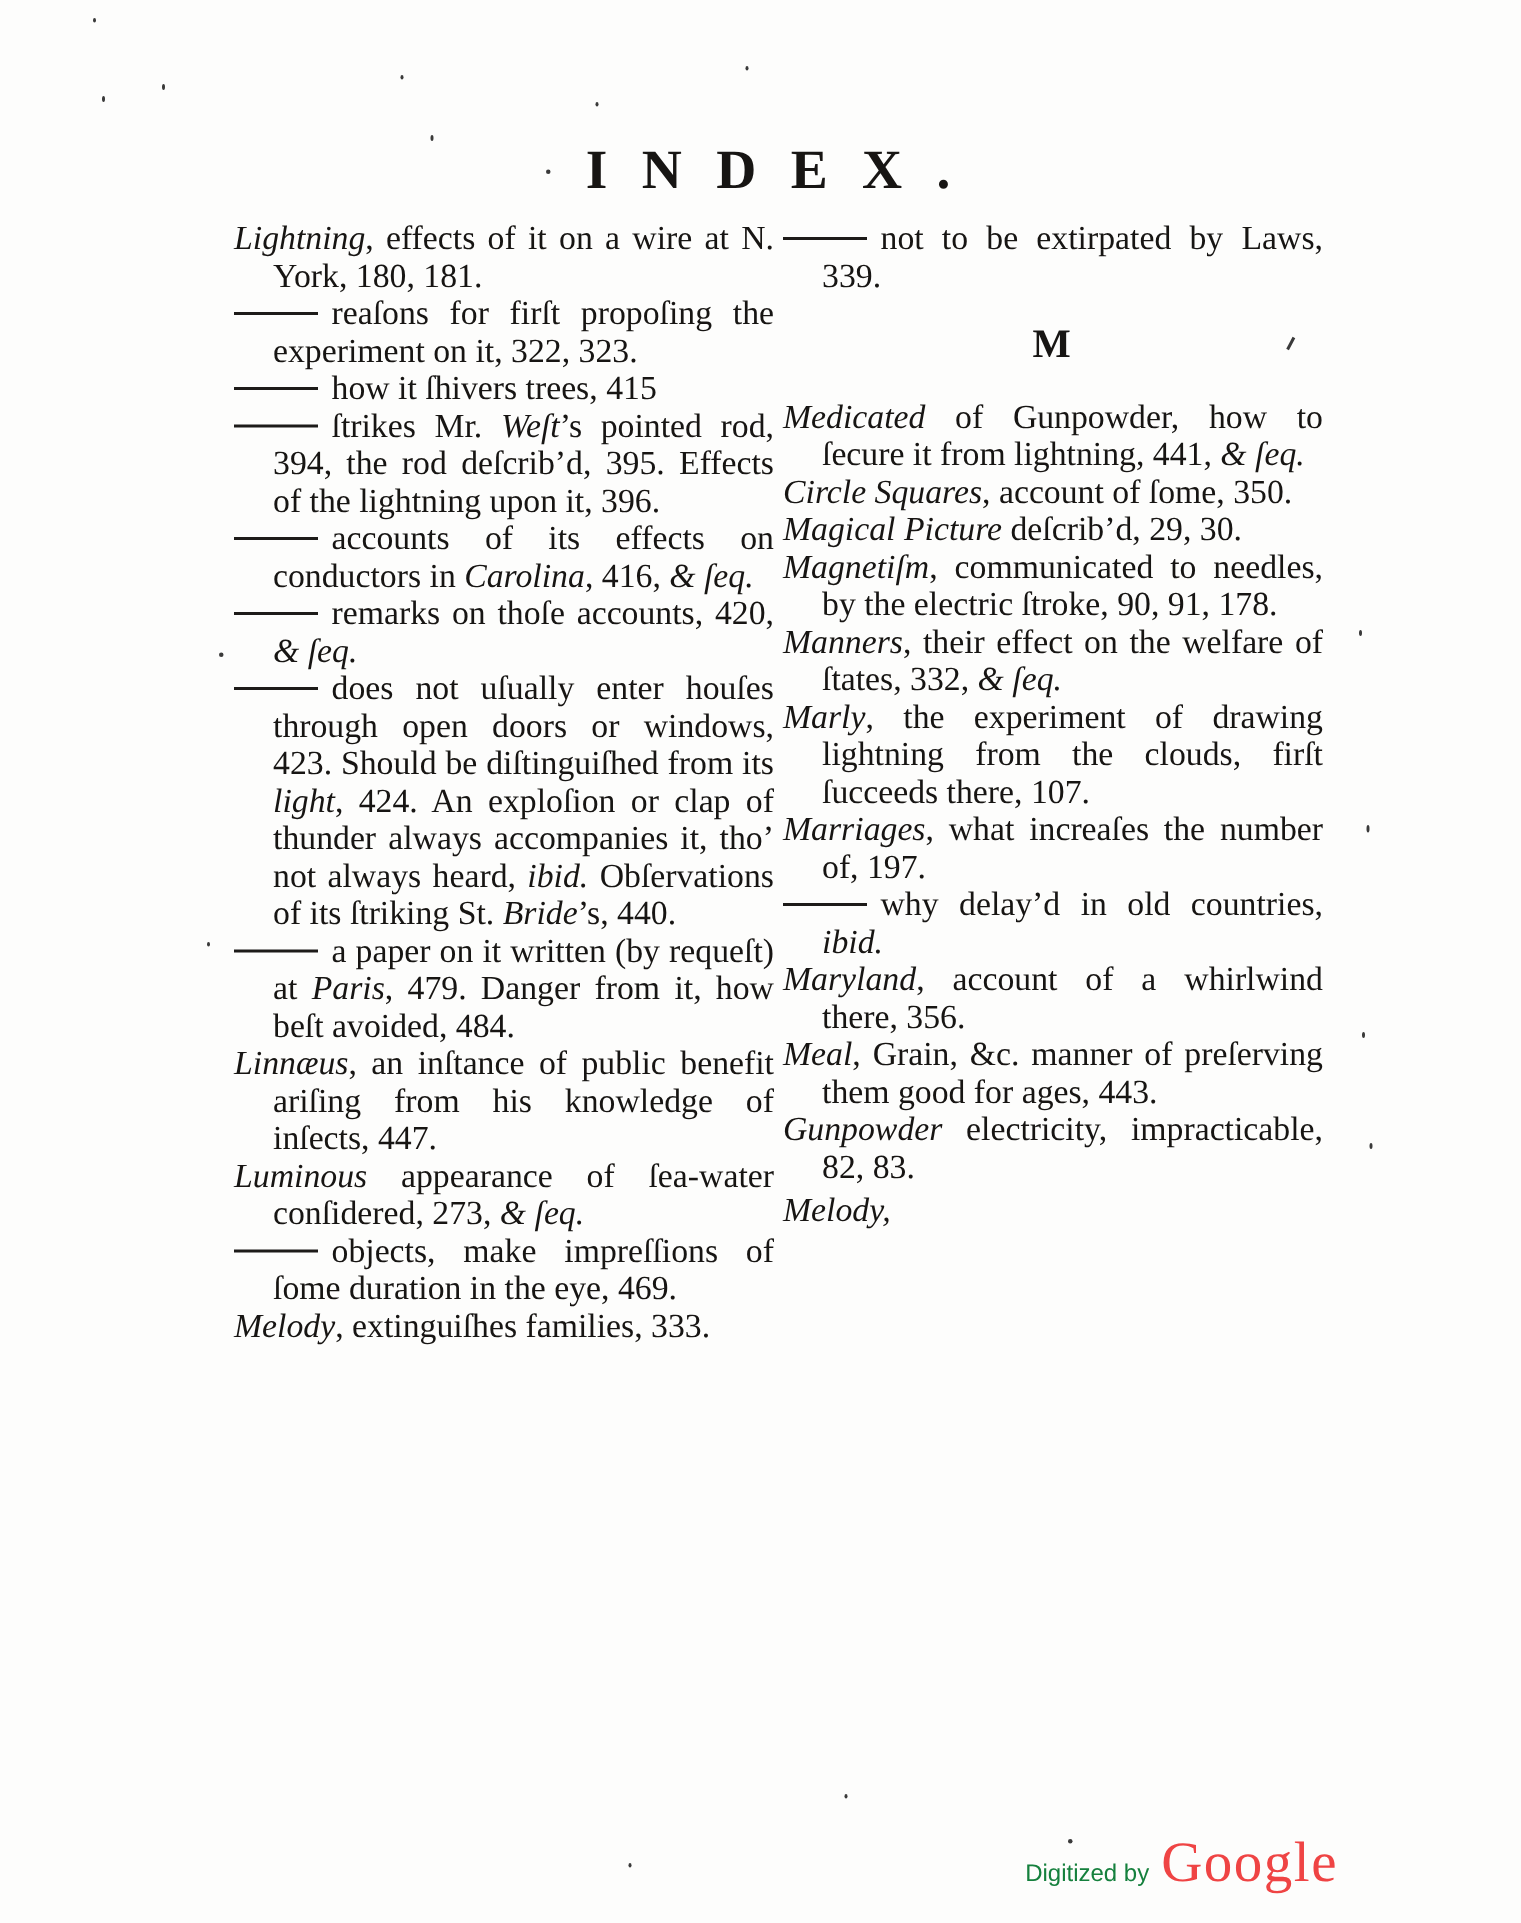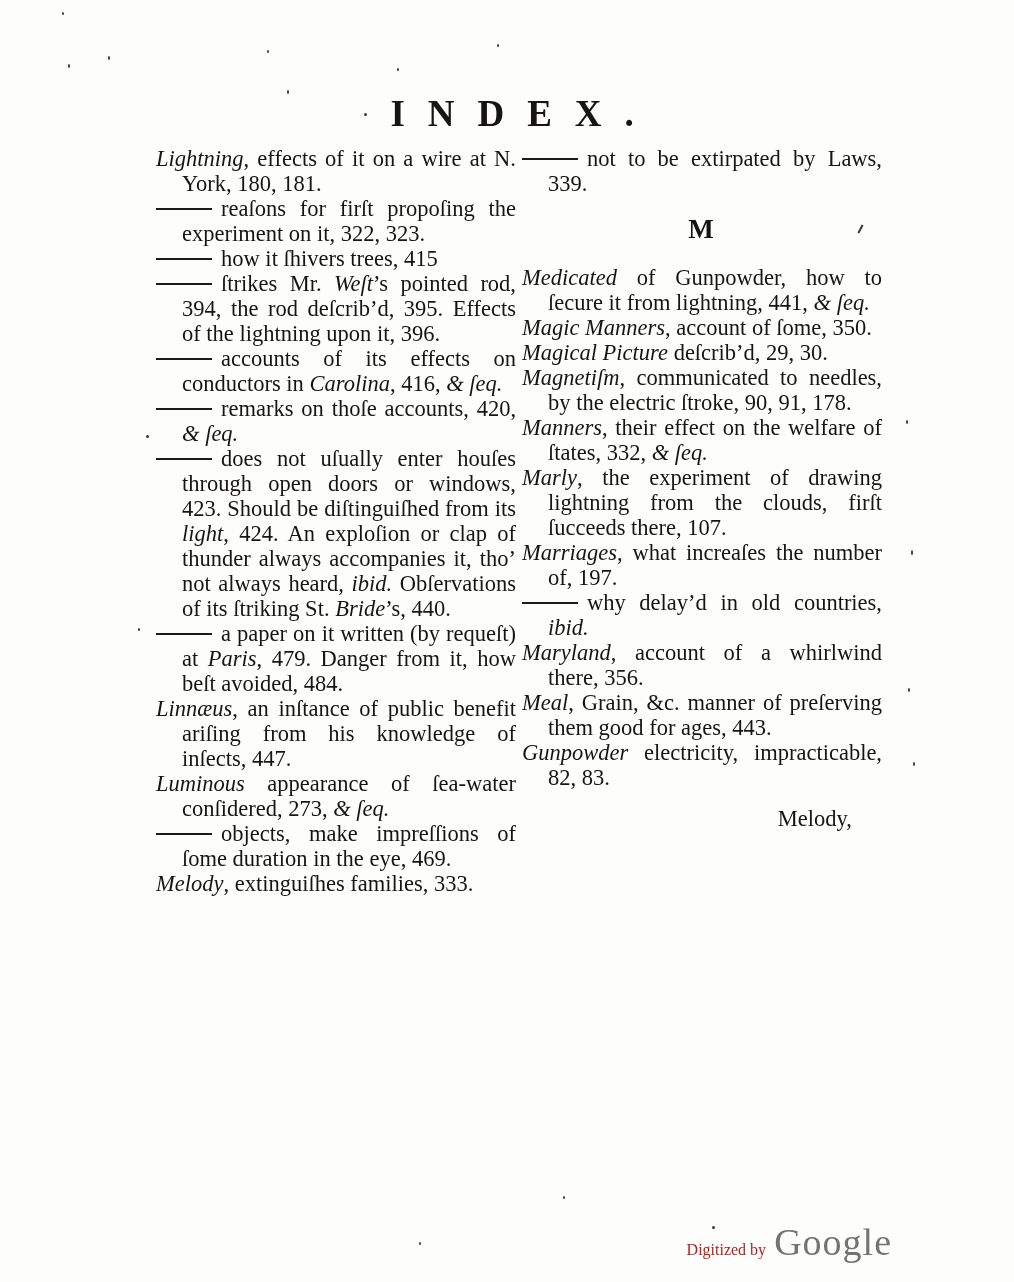--- a/index.html
+++ b/index.html
@@ -47,38 +47,38 @@
   .section-heading{
     text-align:center;
     font-size:27px;
     font-weight:600;
     letter-spacing:2px;
     margin:21px 0 23px 0;
     text-indent:0;
     padding-left:0;
   }
   .catchword{
-    text-align:right;
+    font-style:italic;
     padding-right:30px;
     padding-left:0;
     text-indent:0;
-    margin-top:16px;
+    margin-top:4px;
   }
   .watermark{
     position:absolute;
     right:122px;bottom:18px;
     display:flex;align-items:baseline;gap:8px;
     user-select:none;
   }
   .wm-prefix{
-    font-family:Liberation Serif, serif;
-    font-size:16px;color:#b91c1c;
+    font-family:Liberation Sans, sans-serif;
+    font-size:16px;color:#15803d;
   }
   .wm-brand{
-    font-size:38px;color:#737373;
+    font-size:38px;color:#ef4444;
     font-family:"Liberation Serif","DejaVu Serif",serif;
     letter-spacing:1px;
   }
   .speck{position:absolute;background:#3a3a3a;border-radius:50%;}
   .speck--tick{border-radius:0;transform:rotate(-62deg);}
 </style>
 </head>
 <body>
 
 <div class="page">
@@ -116,21 +116,21 @@
         <p class="entry"><span class="dash"></span>a paper on it written (by requeſt) at <i>Paris</i>, 479. Danger from it, how beſt avoided, 484.</p>
         <p class="entry"><i>Linnæus</i>, an inſtance of public benefit ariſing from his knowledge of inſects, 447.</p>
         <p class="entry"><i>Luminous</i> appearance of ſea-water conſidered, 273, <i>&amp; ſeq.</i></p>
         <p class="entry"><span class="dash"></span>objects, make impreſſions of ſome duration in the eye, 469.</p>
         <p class="entry"><i>Melody</i>, extinguiſhes families, 333.</p>
       </div>
     <div class="col" id="col-right">
         <p class="entry"><span class="dash"></span>not to be extirpated by Laws, 339.</p>
         <p class="entry section-heading">M</p>
         <p class="entry"><i>Medicated</i> of Gunpowder, how to ſecure it from lightning, 441, <i>&amp; ſeq.</i></p>
-        <p class="entry"><i>Magic Manners</i>, account of ſome, 350.</p>
+        <p class="entry"><i>Circle Squares</i>, account of ſome, 350.</p>
         <p class="entry"><i>Magical Picture</i> deſcrib’d, 29, 30.</p>
         <p class="entry"><i>Magnetiſm</i>, communicated to needles, by the electric ſtroke, 90, 91, 178.</p>
         <p class="entry"><i>Manners</i>, their effect on the welfare of ſtates, 332, <i>&amp; ſeq.</i></p>
         <p class="entry"><i>Marly</i>, the experiment of drawing lightning from the clouds, firſt ſucceeds there, 107.</p>
         <p class="entry"><i>Marriages</i>, what increaſes the number of, 197.</p>
         <p class="entry"><span class="dash"></span>why delay’d in old countries, <i>ibid.</i></p>
         <p class="entry"><i>Maryland</i>, account of a whirlwind there, 356.</p>
         <p class="entry"><i>Meal</i>, Grain, &amp;c. manner of preſerving them good for ages, 443.</p>
         <p class="entry"><i>Gunpowder</i> electricity, impracticable, 82, 83.</p>
         <p class="entry catchword">Melody,</p>

